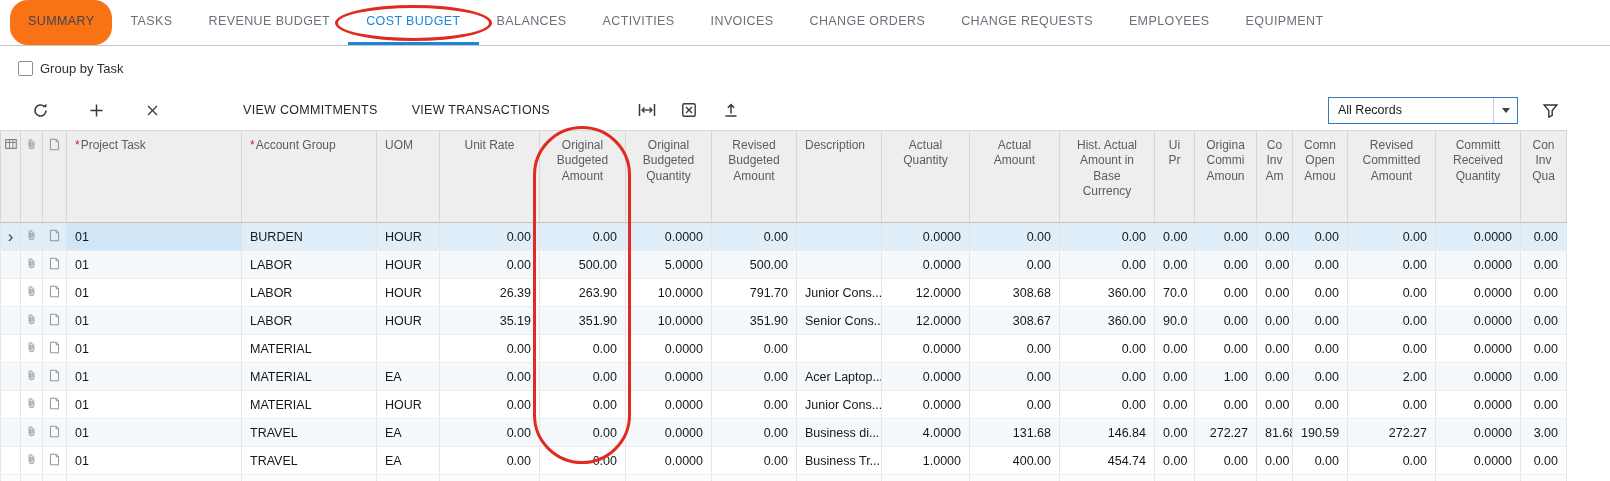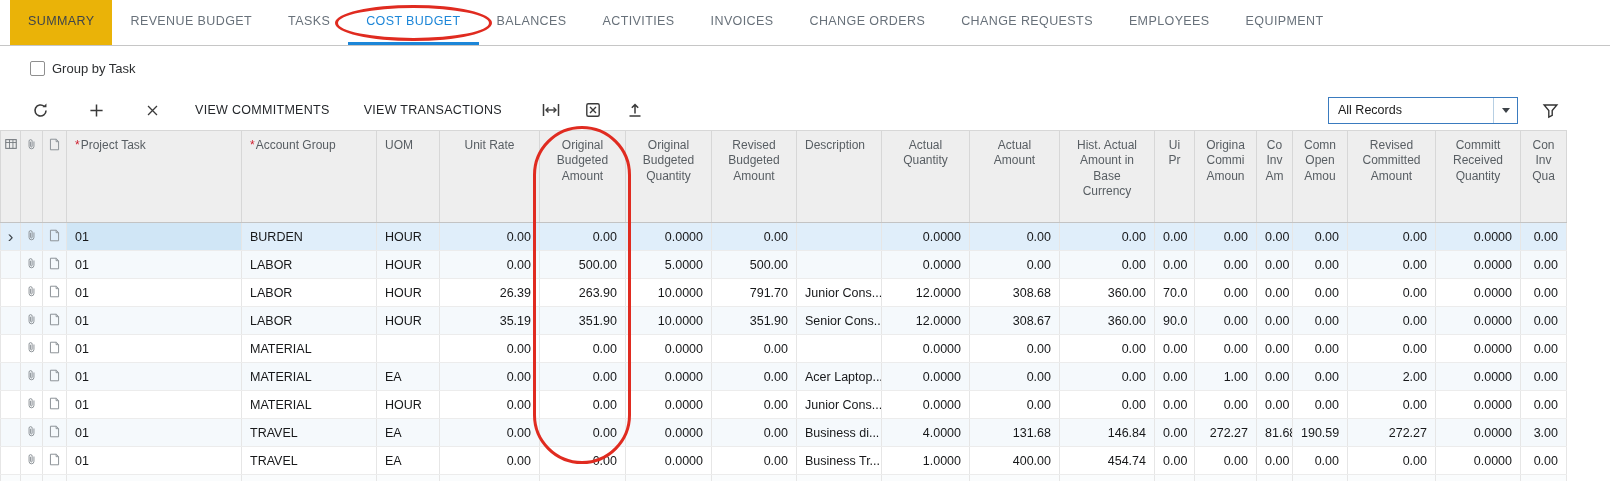--- a/index.html
+++ b/index.html
@@ -6,28 +6,28 @@
   html,body{margin:0;padding:0;}
   body{
     width:1610px;height:481px;position:relative;overflow:hidden;background:#fff;
     font-family:"Liberation Sans","DejaVu Sans",sans-serif;color:#222;
   }
   
   .tabbar{display:flex;align-items:stretch;height:46px;border-bottom:1px solid #c6c6c6;padding:0 10px;}
   .tabs{display:flex;align-items:stretch;}
   .tab{display:flex;align-items:center;padding:0 18px;font-size:12.5px;letter-spacing:.4px;
        color:#68717a;cursor:pointer;border-bottom:3px solid transparent;white-space:nowrap;}
-  .tab.shaded{background:#eab308;color:#3f454b;}
+  .tab.shaded{background:#f97316;color:#3f454b;border-radius:18px;}
   .tab.active{color:#1c86d8;border-bottom-color:#1c86d8;}
   
-  .groupbar{height:44px;display:flex;align-items:center;padding-left:30px;font-size:13px;color:#2d2f31;}
+  .groupbar{height:44px;display:flex;align-items:center;padding-left:18px;font-size:13px;color:#2d2f31;}
   .checkbox{width:15px;height:15px;border:1px solid #8f8f8f;border-radius:2px;background:#fff;
        margin-right:7px;display:inline-block;cursor:pointer;}
   
-  .toolbar{height:40px;display:flex;align-items:center;padding:0 46px 0 24px;}
+  .toolbar{height:40px;display:flex;align-items:center;padding:0 46px 0 24px;gap:48px;}
   .tb-group{display:flex;align-items:center;gap:24px;}
   .tb-group2{display:flex;align-items:center;gap:10px;margin-left:20px;}
   .tb-icon{width:32px;height:30px;display:flex;align-items:center;justify-content:center;
        background:none;border:none;cursor:pointer;padding:0;}
   .tb-text{background:none;border:none;font:inherit;font-size:12.5px;letter-spacing:.3px;color:#24272b;
        padding:0 13px;height:30px;cursor:pointer;white-space:nowrap;}
   .tb-buttons{display:flex;align-items:center;gap:8px;margin-left:14px;}
   .tb-right{margin-left:auto;display:flex;align-items:center;}
   .records{width:190px;height:27px;border:1px solid #3a7bbf;display:flex;align-items:center;
        font-size:12.5px;color:#1b1b1b;cursor:pointer;background:#fff;}
@@ -60,22 +60,22 @@
   .icn{display:inline-flex;align-items:center;justify-content:center;}
   
   .annot{position:absolute;border:3px solid #e02b20;pointer-events:none;z-index:50;background:transparent;}
 </style>
 </head>
 <body>
 
 <div class="tabbar">
   <div class="tabs">
       <div class="tab shaded">SUMMARY</div>
+      <div class="tab">TASKS</div>
       <div class="tab">REVENUE BUDGET</div>
-      <div class="tab">TASKS</div>
       <div class="tab active">COST BUDGET</div>
       <div class="tab">BALANCES</div>
       <div class="tab">ACTIVITIES</div>
       <div class="tab">INVOICES</div>
       <div class="tab">CHANGE ORDERS</div>
       <div class="tab">CHANGE REQUESTS</div>
       <div class="tab">EMPLOYEES</div>
       <div class="tab">EQUIPMENT</div>
     </div>
 

